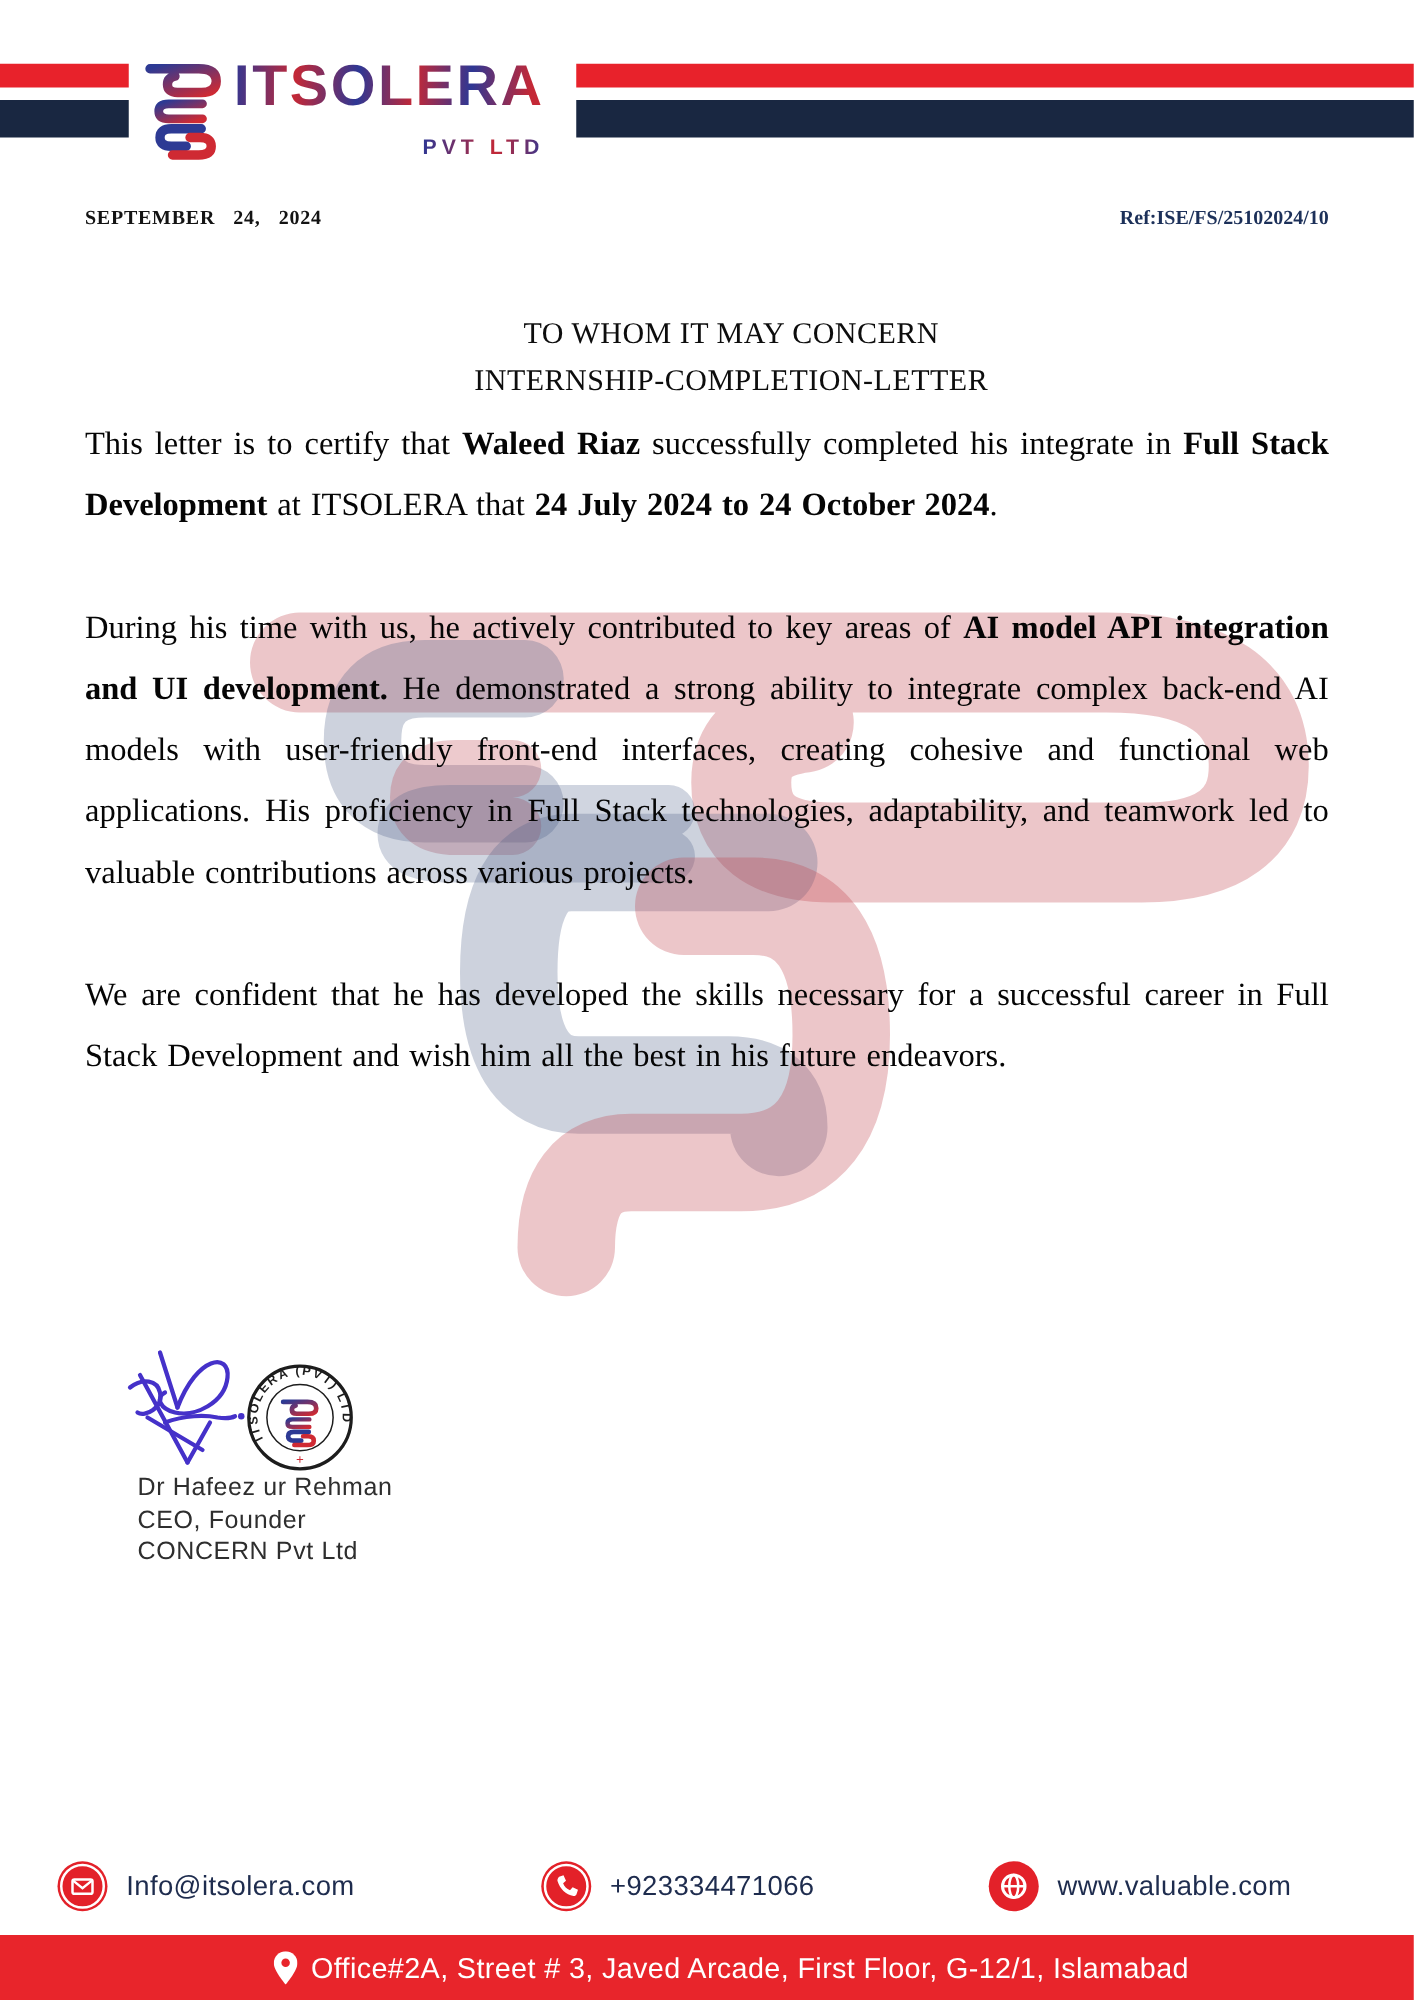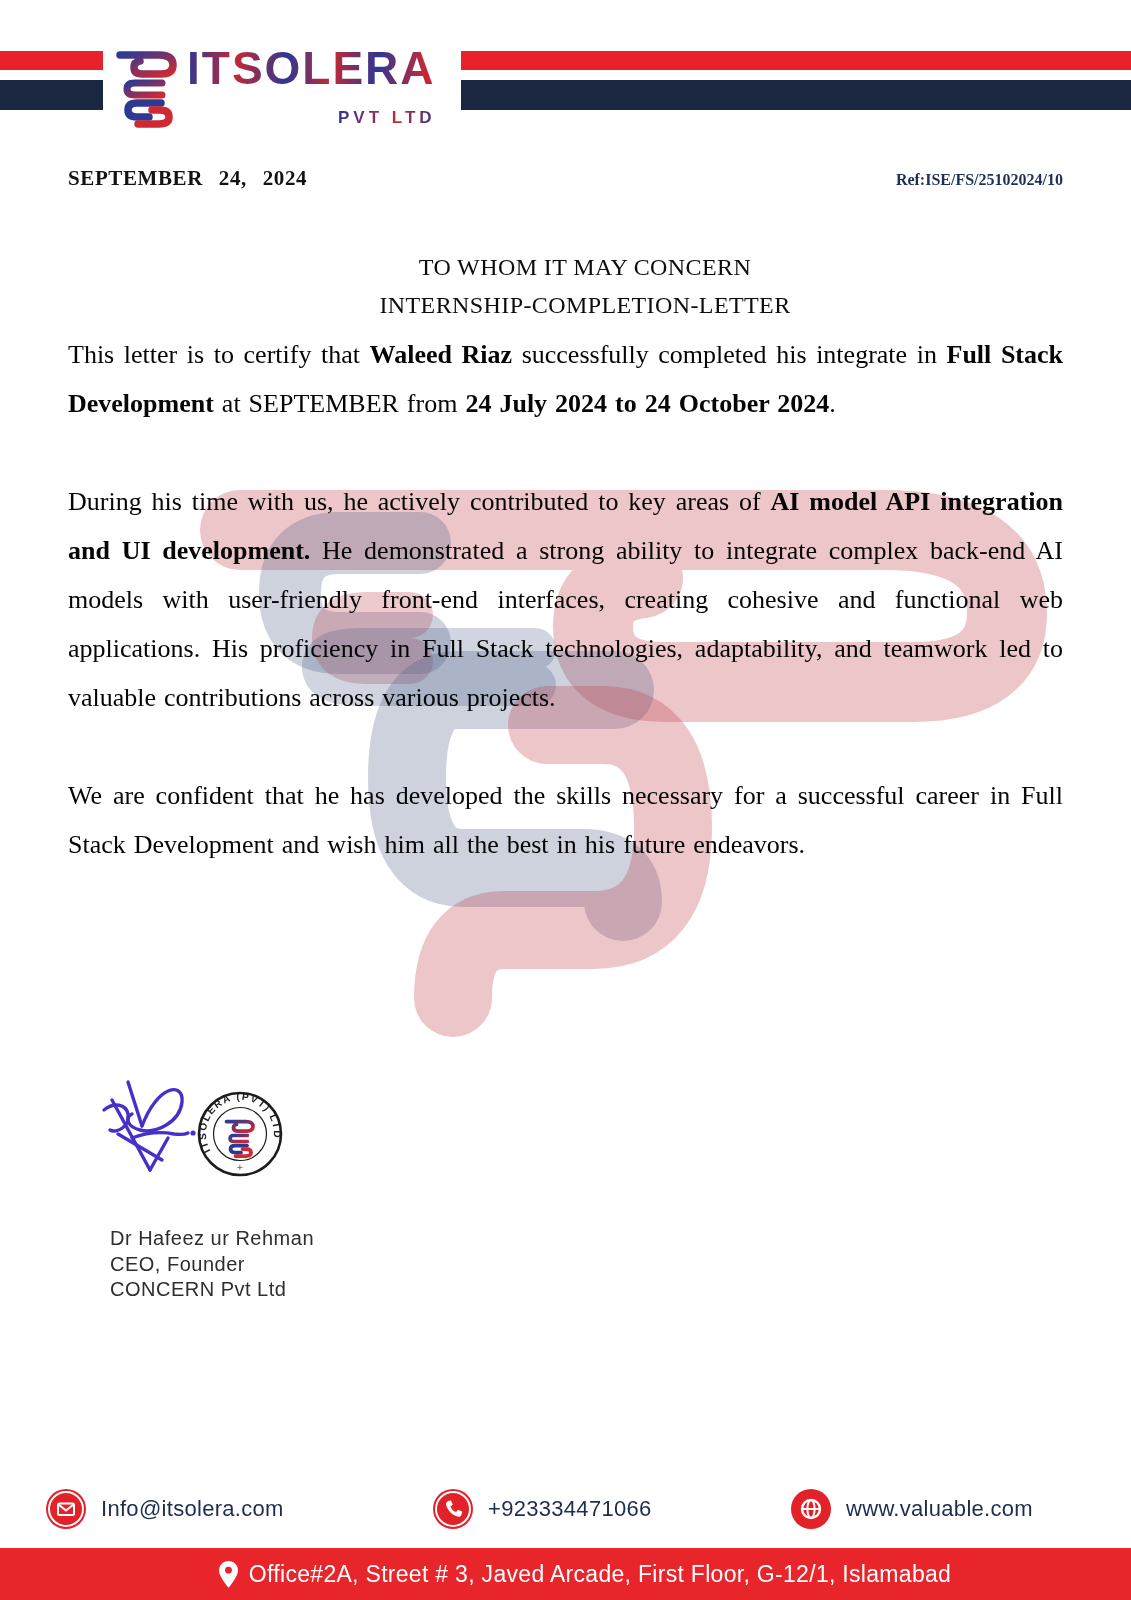--- a/index.html
+++ b/index.html
@@ -19,42 +19,42 @@
          background:linear-gradient(94deg,#2e3794 0%,#c42836 20%,#2e3794 40%,#c42836 58%,#2e3794 76%,#c42836 95%);
          -webkit-background-clip:text;background-clip:text;color:transparent;}
   .brand-suffix{font-family:"Liberation Sans",sans-serif;font-weight:bold;font-size:17px;
          letter-spacing:4px;margin-top:18px;
          background:linear-gradient(94deg,#2e3794 0%,#c42836 60%,#2e3794 100%);
          -webkit-background-clip:text;background-clip:text;color:transparent;text-align:right;}
 
   
   .meta-row{position:absolute;left:68px;top:166px;width:995px;display:flex;
             justify-content:space-between;align-items:baseline;}
-  .date{font-weight:bold;font-size:21px;color:#131313;letter-spacing:.6px;word-spacing:10px;}
+  .date{font-weight:bold;font-size:16px;color:#131313;letter-spacing:.6px;word-spacing:10px;}
   .ref{font-weight:bold;font-size:16px;color:#1c3059;}
 
   
   .titles{position:absolute;left:0;top:248px;width:100%;text-align:center;
           font-weight:normal;font-size:24px;line-height:38px;color:#0d0d0d;letter-spacing:.4px;}
 
   
   .watermark{position:absolute;left:195px;top:478px;z-index:0;}
 
   
   .body-text{position:absolute;left:68px;top:330px;width:995px;z-index:1;}
   .body-text p{margin:0 0 49px 0;font-size:26px;line-height:49px;text-align:justify;
                color:#050505;word-spacing:1.5px;}
   .body-text strong{font-weight:bold;}
 
   
   .signature-svg{position:absolute;left:98px;top:1074px;z-index:2;}
   .stamp-svg{position:absolute;left:196px;top:1090px;z-index:2;}
   .sig-text{position:absolute;left:110px;top:1178px;z-index:2;
             font-family:"Liberation Sans",sans-serif;font-size:20px;line-height:25.5px;
-            color:#2e2e2e;letter-spacing:.5px;margin-top:48px;}
+            color:#2e2e2e;letter-spacing:.5px;}
 
   
   .contact{position:absolute;top:1488px;display:flex;align-items:center;gap:14px;
            font-family:"Liberation Sans",sans-serif;font-size:22px;color:#1e2c4e;letter-spacing:.3px;justify-content:center;}
   .contact-email{left:45px;}
   .contact-phone{left:432px;}
   .contact-web{left:790px;}
 
   
   .address-bar{position:absolute;left:0;top:1548px;width:100%;height:52px;background:#e8252b;
@@ -105,21 +105,21 @@
       <path d="M 45 52 H 690 Q 812 52 812 135 Q 812 204 718 204 H 470 Q 398 204 398 148 Q 398 106 448 100" stroke="#c0424d" stroke-width="80" opacity="0.30"></path>
       <path d="M 225 65 H 145 Q 95 65 95 115 Q 95 165 145 165 H 225" stroke="#4a5c86" stroke-width="62" opacity="0.28"></path>
       <path d="M 215 137 H 170 Q 140 137 140 160 Q 140 183 170 183 H 215" stroke="#c0424d" stroke-width="46" opacity="0.28"></path>
       <path d="M 340 171 H 165 Q 128 171 128 189 Q 128 207 165 207 H 340" stroke="#4a5c86" stroke-width="42" opacity="0.26"></path>
       <path d="M 420 212 H 262 Q 212 212 212 300 Q 212 390 268 390 H 388 Q 428 390 428 424" stroke="#4a5c86" stroke-width="78" opacity="0.28"></path>
       <path d="M 352 247 H 408 Q 478 247 478 350 Q 478 452 398 452 H 310 Q 258 452 258 520" stroke="#c0424d" stroke-width="78" opacity="0.30"></path>
     </g>
   </svg>
 
   <div class="body-text">
-    <p><span>This letter is to certify that </span><strong>Waleed Riaz</strong><span> successfully completed his integrate in </span><strong>Full Stack Development</strong><span> at SEPTEMBER from </span><strong>24 July 2024 to 24 October 2024</strong><span>.</span></p>
+    <p><span>This letter is to certify that </span><strong>Waleed Riaz</strong><span> successfully completed his integrate in </span><strong>Full Stack Development</strong><span> at ITSOLERA that </span><strong>24 July 2024 to 24 October 2024</strong><span>.</span></p>
     <p><span>During his time with us, he actively contributed to key areas of </span><strong>AI model API integration and UI development.</strong><span> He demonstrated a strong ability to integrate complex back-end AI models with user-friendly front-end interfaces, creating cohesive and functional web applications. His proficiency in Full Stack technologies, adaptability, and teamwork led to valuable contributions across various projects.</span></p>
     <p><span>We are confident that he has developed the skills necessary for a successful career in Full Stack Development and wish him all the best in his future endeavors.</span></p>
   </div>
 
   <svg class="signature-svg" width="102" height="106" viewBox="0 0 102 106">
     <g stroke="#4531c9" stroke-width="3.4" stroke-linecap="round" fill="none">
       <path d="M 14 26 L 52 96"></path>
       <path d="M 30 8 L 44 52"></path>
       <path d="M 44 52 C 60 10 86 8 84 28 C 82 48 58 60 42 56 C 30 53 26 44 34 40"></path>
       <path d="M 6 36 C 16 28 28 30 30 40 C 33 52 18 60 12 56"></path>

